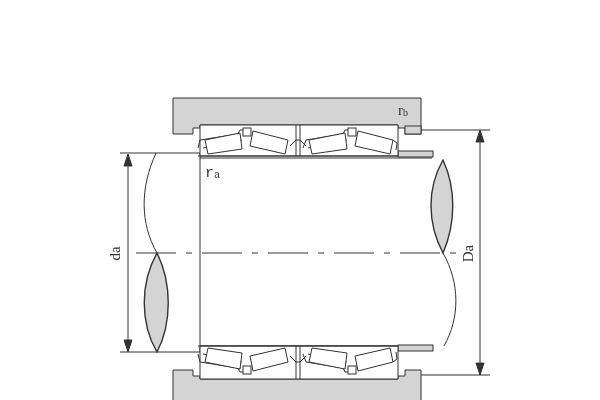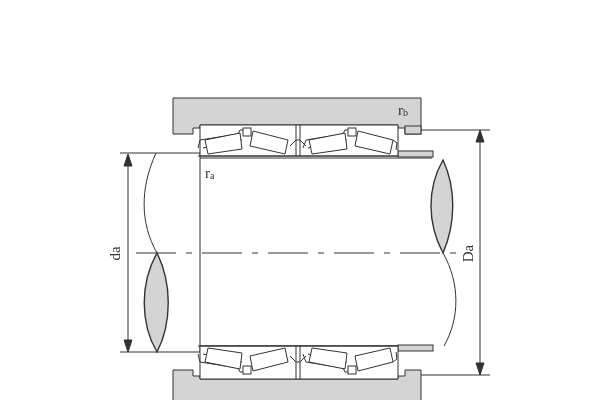--- a/index.html
+++ b/index.html
@@ -94,16 +94,16 @@
       <path d="M308,306 L347,314"></path>
       <polygon points="309,314 345,321 347,305 312,300" fill="#fff"></polygon>
       <polygon points="358,323 393,314 390,300 355,308" fill="#fff"></polygon>
       <rect x="348" y="318" width="8" height="8" fill="#fff"></rect>
       <path d="M393,314 L397,311 L396,304"></path>
     </g>
   </g>
 </svg>
 
 <div class="lbl" style="left:398px; top:55px;"><span>r</span><sub>b</sub></div>
-<div class="lbl" style="left:205px; top:118px;"><span>r</span><sub>a</sub></div>
+<div class="lbl" style="left:205px; top:118px;font-family:Liberation Mono, monospace;"><span>r</span><sub>a</sub></div>
 <div class="lbl vert" style="left:108px; top:198px;">da</div>
 <div class="lbl vert" style="left:460px; top:198px;">Da</div>
 </div>
 
 </body></html>

